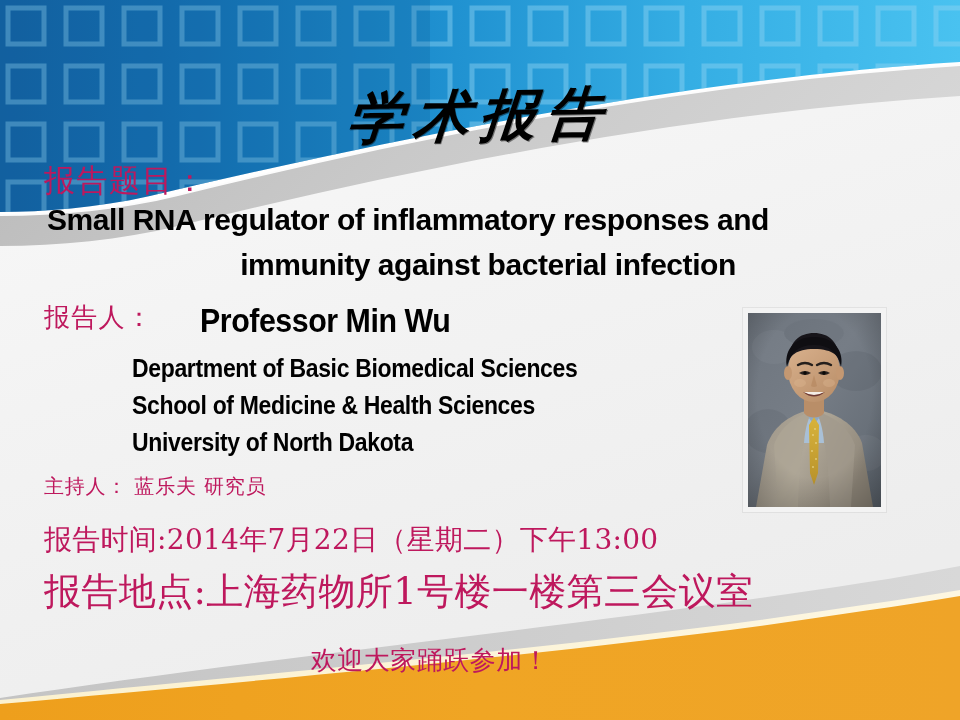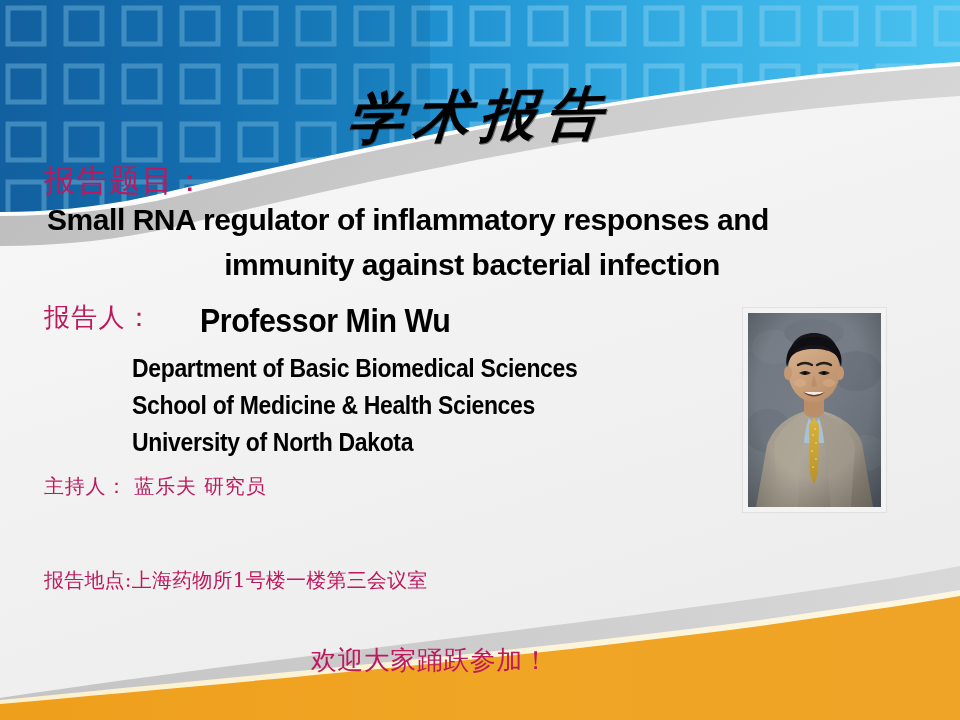--- a/index.html
+++ b/index.html
@@ -74,34 +74,34 @@
   }
   .en.center { transform-origin: center center; }
 
   #label-topic   { left: 44px;  top: 160px; font-size: 31px; letter-spacing: 0.05em; }
 
   #topic-line-1 {
     left: 0; top: 203px; width: 816px; text-align: center;
     font-size: 30px;
   }
   #topic-line-2 {
-    left: 0; top: 248px; width: 944px; text-align: center;
+    left: 16px; top: 248px; width: 944px; text-align: center;
     font-size: 30px;
   }
 
   #label-speaker { left: 44px;  top: 300px; font-size: 26px; letter-spacing: 0.05em; }
   #speaker-name  { left: 200px; top: 302px; font-size: 33px; }
 
   #affil-1 { left: 132px; top: 354px; font-size: 25px; }
   #affil-2 { left: 132px; top: 391px; font-size: 25px; }
   #affil-3 { left: 132px; top: 428px; font-size: 25px; }
 
   #line-host  { left: 44px; top: 473px; font-size: 20px; letter-spacing: 0.04em; }
   #line-time  { left: 44px; top: 521px; font-size: 28px; letter-spacing: 0.01em; }
-  #line-venue { left: 44px; top: 567px; font-size: 20px; letter-spacing: 0.01em; }
+  #line-venue { left: 44px; top: 567px; font-size: 37px; letter-spacing: 0.01em; }
 
   #welcome {
     left: 0; top: 643px; width: 860px; text-align: center;
     font-size: 26px; letter-spacing: 0.02em;
   }
 
   
   #speaker-photo {
     left: 743px;
     top: 308px;
@@ -225,20 +225,21 @@
 
     <div class="abs cn" id="label-speaker">报告人：</div>
 
     <div class="abs en" id="speaker-name">Professor Min Wu</div>
 
     <div class="abs en" id="affil-1">Department of Basic Biomedical Sciences</div>
     <div class="abs en" id="affil-2">School of Medicine &amp; Health Sciences</div>
     <div class="abs en" id="affil-3">University of North Dakota</div>
 
     <div class="abs cn" id="line-host">主持人： 蓝乐夫 研究员</div>
+    <div class="abs cn" id="line-time">报告时间:2014年7月22日（星期二）下午13:00</div>
     <div class="abs cn" id="line-venue">报告地点:上海药物所1号楼一楼第三会议室</div>
 
     <div class="abs cn" id="welcome">欢迎大家踊跃参加！</div>
 
     <div class="abs" id="speaker-photo">
       <svg viewBox="0 0 133 194" preserveAspectRatio="xMidYMid slice">
         <defs>
           <linearGradient id="backdrop" x1="0" y1="0" x2="1" y2="1">
             <stop offset="0" stop-color="#6E757E"></stop>
             <stop offset="0.45" stop-color="#767D86"></stop>

